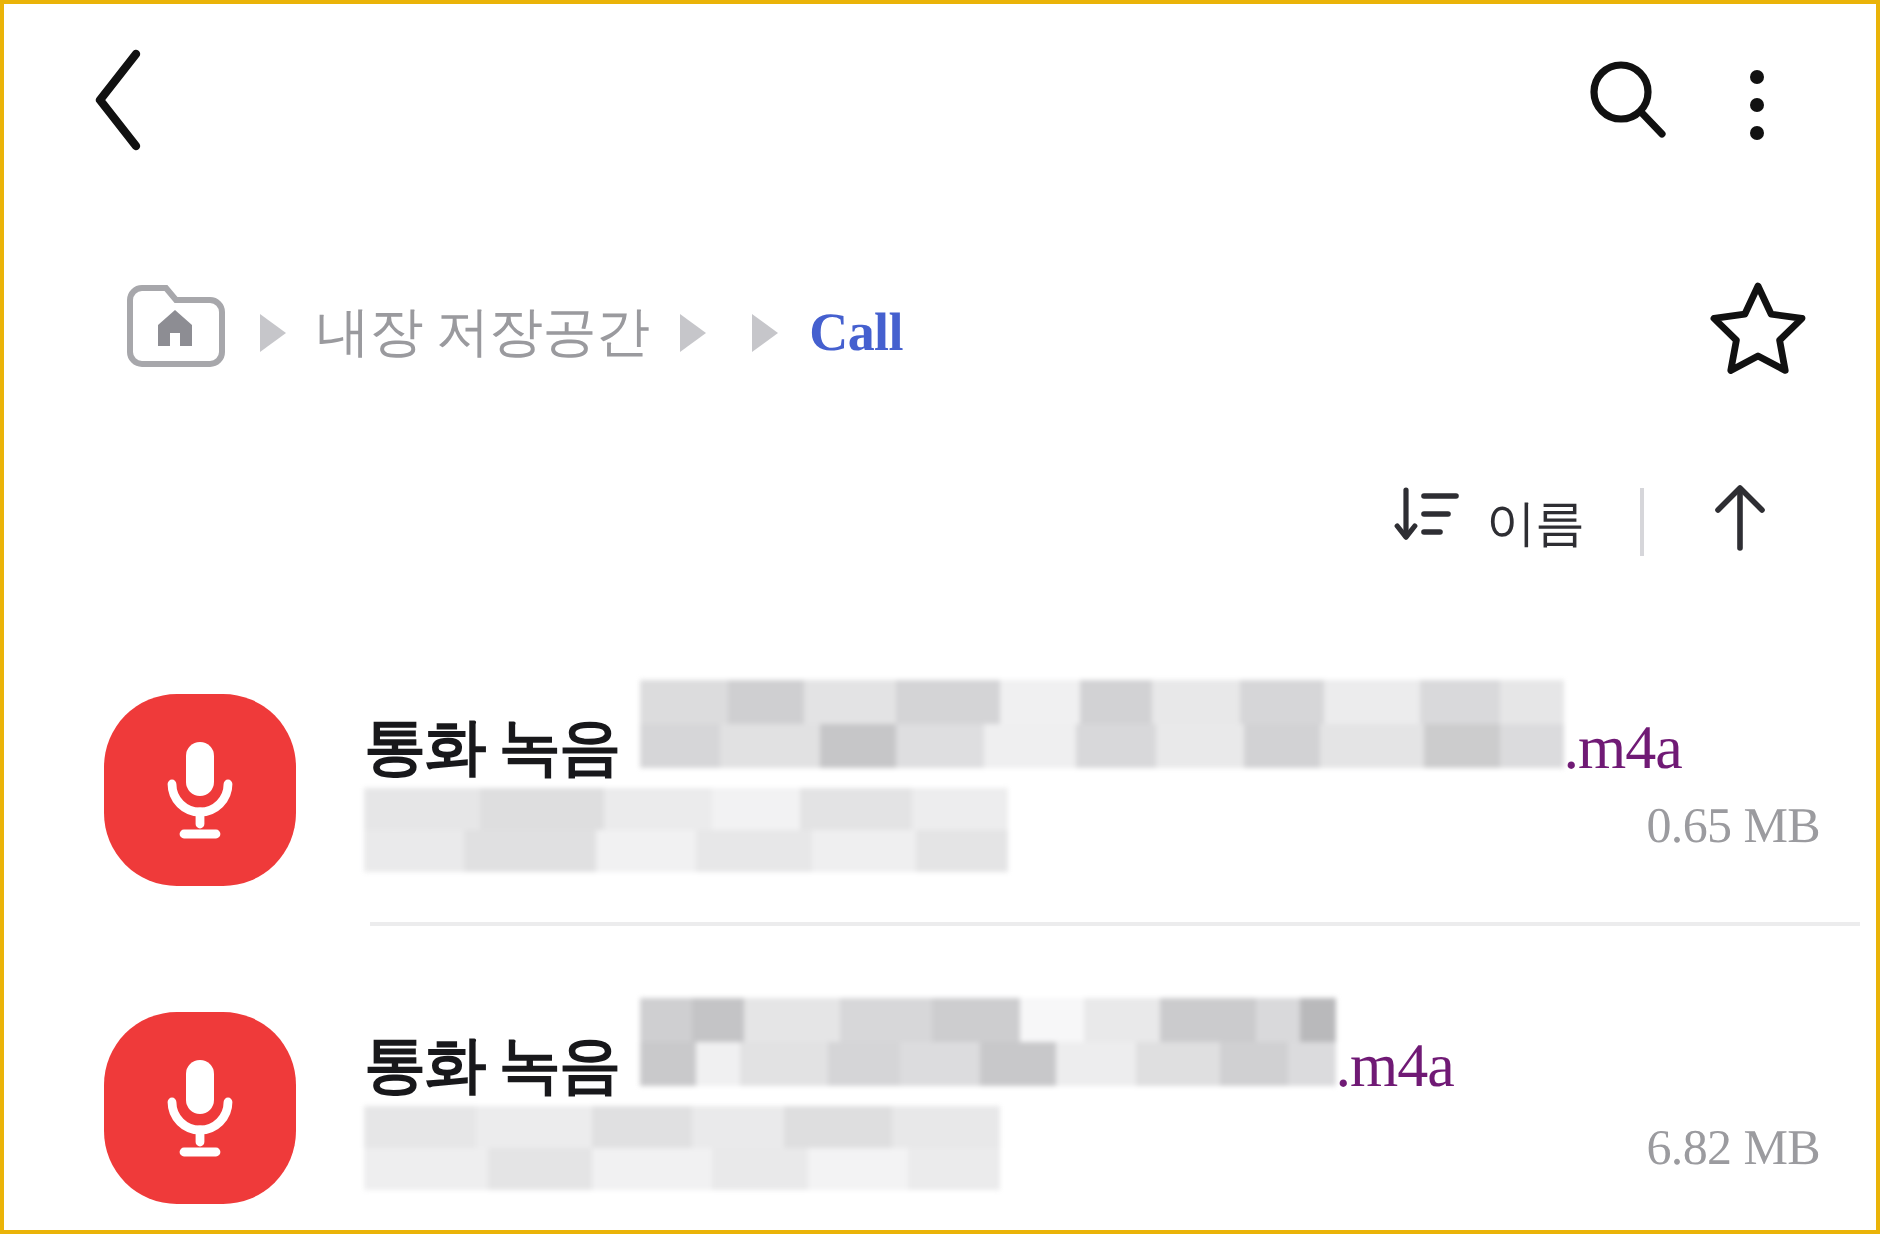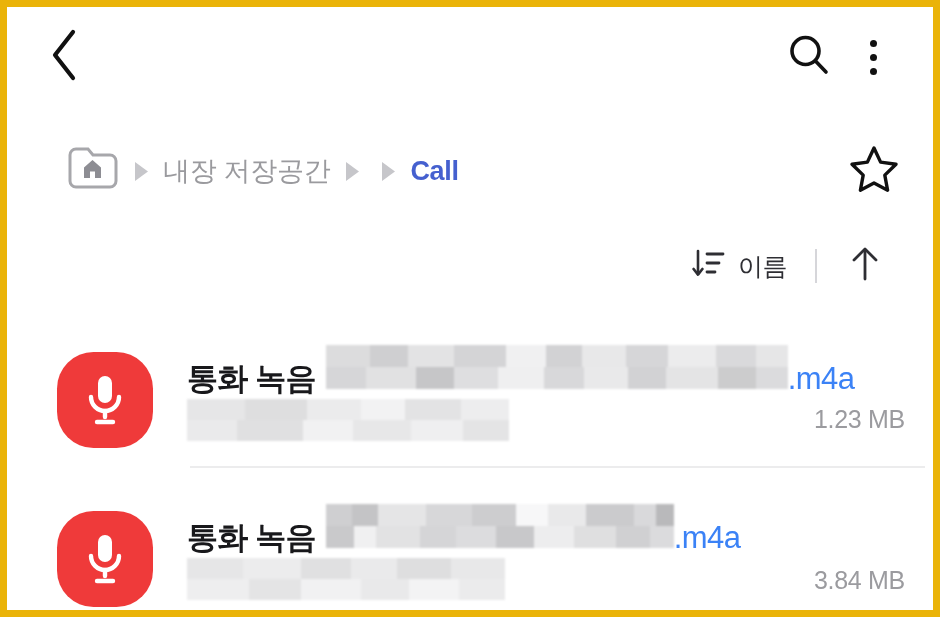--- a/index.html
+++ b/index.html
@@ -10,22 +10,23 @@
     background: #ffffff;
     font-family: "Liberation Sans", "DejaVu Sans", sans-serif;
     overflow: hidden;
   }
 
   #screen {
     position: relative;
     width: 940px;
     height: 617px;
     background: #ffffff;
-    border: 7px solid #eab308;
+    border: 2px solid #eab308;
     overflow: hidden;
+    font-family: Liberation Serif, serif;
   }
 
   
   .appbar {
     position: absolute;
     top: 0; left: 0; right: 0;
     height: 100px;
     display: flex;
     align-items: center;
     padding: 0 28px 0 40px;
@@ -142,21 +143,21 @@
     height: 54px;
   }
   .fname-prefix {
     font-size: 31px;
     color: #18181b;
     font-weight: 600;
     letter-spacing: -0.8px;
   }
   .fname-ext {
     font-size: 31px;
-    color: #3b82f6;
+    color: #701a75;
     letter-spacing: -0.5px;
   }
   .subline { height: 52px; position: relative; }
 
   
   .redact {
     display: inline-block;
     vertical-align: middle;
     position: relative;
     overflow: hidden;
@@ -331,21 +332,21 @@
             <i class="cell" style="left:274px;top:0;width:48px;height:21px;background:#ededee"></i>
             <i class="cell" style="left:0;top:21px;width:50px;height:21px;background:#eaeaeb"></i>
             <i class="cell" style="left:50px;top:21px;width:66px;height:21px;background:#e0e0e1"></i>
             <i class="cell" style="left:116px;top:21px;width:50px;height:21px;background:#f1f1f2"></i>
             <i class="cell" style="left:166px;top:21px;width:58px;height:21px;background:#e7e7e8"></i>
             <i class="cell" style="left:224px;top:21px;width:52px;height:21px;background:#efeff0"></i>
             <i class="cell" style="left:276px;top:21px;width:46px;height:21px;background:#e4e4e5"></i>
           </span>
         </div>
 
-        <span class="meta r1">1.23 MB</span>
+        <span class="meta r1">0.65 MB</span>
       </div>
     </div>
 
     <div class="row">
       <div class="thumb">
         <div class="squircle">
           <svg width="52" height="60" viewBox="0 0 52 60" fill="none">
             <rect x="19" y="6" width="14" height="27" rx="7" fill="#fff"></rect>
             <path d="M12 27 a14 14 0 0 0 28 0" stroke="#fff" stroke-width="4.4" stroke-linecap="round" fill="none"></path>
             <path d="M26 41 V47" stroke="#fff" stroke-width="4.4" stroke-linecap="round"></path>
@@ -392,18 +393,18 @@
             <i class="cell" style="left:264px;top:0;width:54px;height:21px;background:#e8e8e9"></i>
             <i class="cell" style="left:0;top:21px;width:62px;height:21px;background:#eeeeef"></i>
             <i class="cell" style="left:62px;top:21px;width:52px;height:21px;background:#e4e4e5"></i>
             <i class="cell" style="left:114px;top:21px;width:60px;height:21px;background:#f1f1f2"></i>
             <i class="cell" style="left:174px;top:21px;width:48px;height:21px;background:#e9e9ea"></i>
             <i class="cell" style="left:222px;top:21px;width:50px;height:21px;background:#f3f3f4"></i>
             <i class="cell" style="left:272px;top:21px;width:46px;height:21px;background:#ebebec"></i>
           </span>
         </div>
 
-        <span class="meta r2">3.84 MB</span>
+        <span class="meta r2">6.82 MB</span>
       </div>
     </div>
 
   </div>
 </div>
 
 </body></html>

